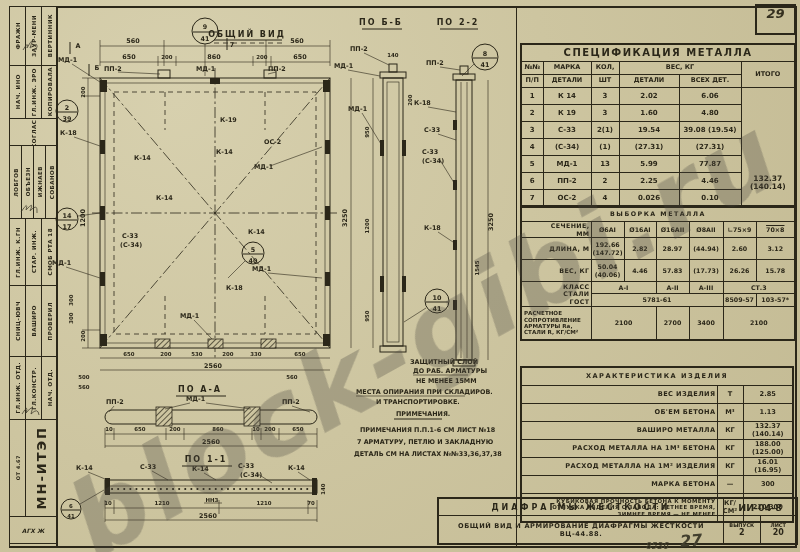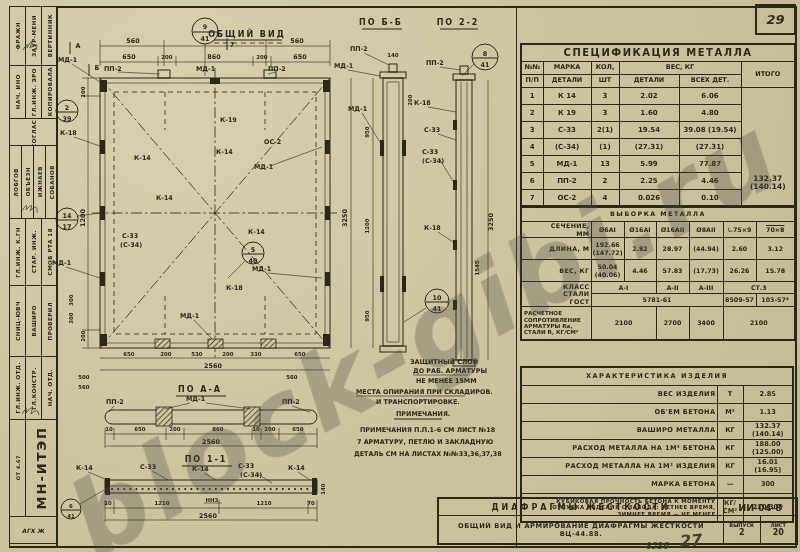--- a/index.html
+++ b/index.html
@@ -12,21 +12,21 @@
   #divider{left:516px;top:6px;width:0;height:540px;border-left:1.5px solid #2b2719;}
   
   #sidebar{left:9px;top:6px;width:47px;height:540px;border:1.5px solid #2b2719;display:flex;flex-direction:column;}
   .sb-row{border-bottom:1px solid #2b2719;display:flex;overflow:hidden;}
   .sb-cell{flex:1;border-right:1px solid #2b2719;display:flex;align-items:center;justify-content:center;overflow:hidden;}
   .sb-cell:last-child{border-right:none;}
   .rot{writing-mode:vertical-rl;transform:rotate(180deg);font-size:5.5px;font-weight:bold;letter-spacing:.5px;white-space:nowrap;}
   .rot-big{writing-mode:vertical-rl;transform:rotate(180deg);font-size:13px;font-weight:bold;letter-spacing:2px;}
   .r1{height:58px}.r2{height:52px}.r3{height:26px}.r4{height:72px}.r5{height:66px}.r6{height:70px}.r7{height:62px}.r8{height:96px}.r9{height:26px}.r10{flex:1}
   
-  #pagebox{left:755px;top:4px;width:37px;height:27px;border:2.5px solid #2b2719;display:flex;align-items:center;justify-content:center;
+  #pagebox{left:755px;top:4px;width:37px;height:27px;border:2.5px solid #2b2719;display:flex;justify-content:center;
     font-size:13px;font-weight:bold;font-style:italic;color:#35301f;}
   
   table{border-collapse:collapse;table-layout:fixed;background:transparent;}
   td{border:1px solid #2b2719;font-size:7px;font-weight:bold;text-align:center;vertical-align:middle;padding:0 1px;line-height:1.15;overflow:hidden;}
   .t-title td{font-size:10px;letter-spacing:1.5px;height:14px;}
   .lbl{text-align:right;padding-left:15px;letter-spacing:.4px;}
   #spec{left:520px;top:43px;width:274px;border:2px solid #2b2719;}
   #spec td{height:16px;}
   #spec .hd td{height:12px;font-size:6.5px;}
   #spec .itogo-cell{vertical-align:bottom;padding-bottom:14px;font-size:7.5px;}

